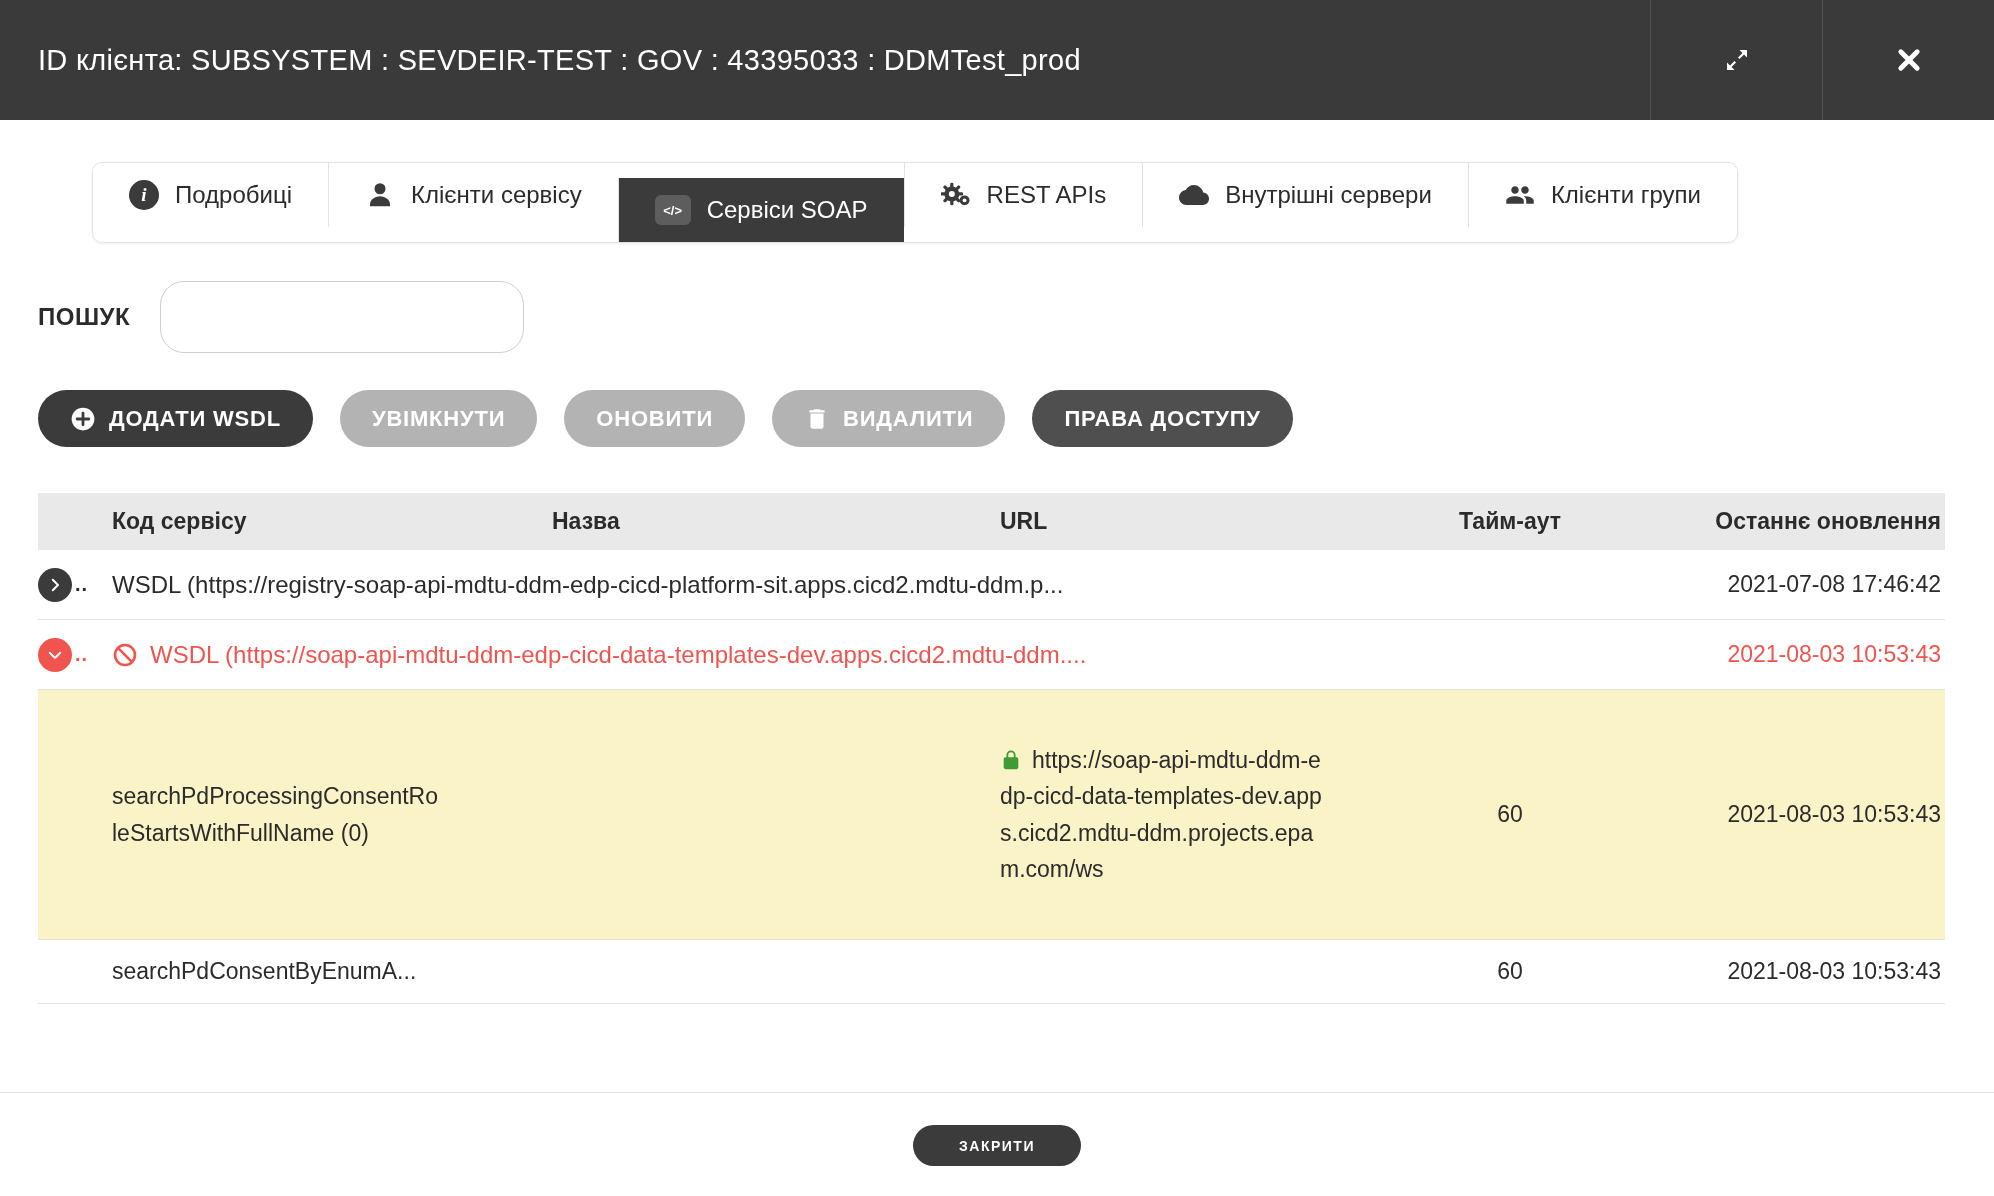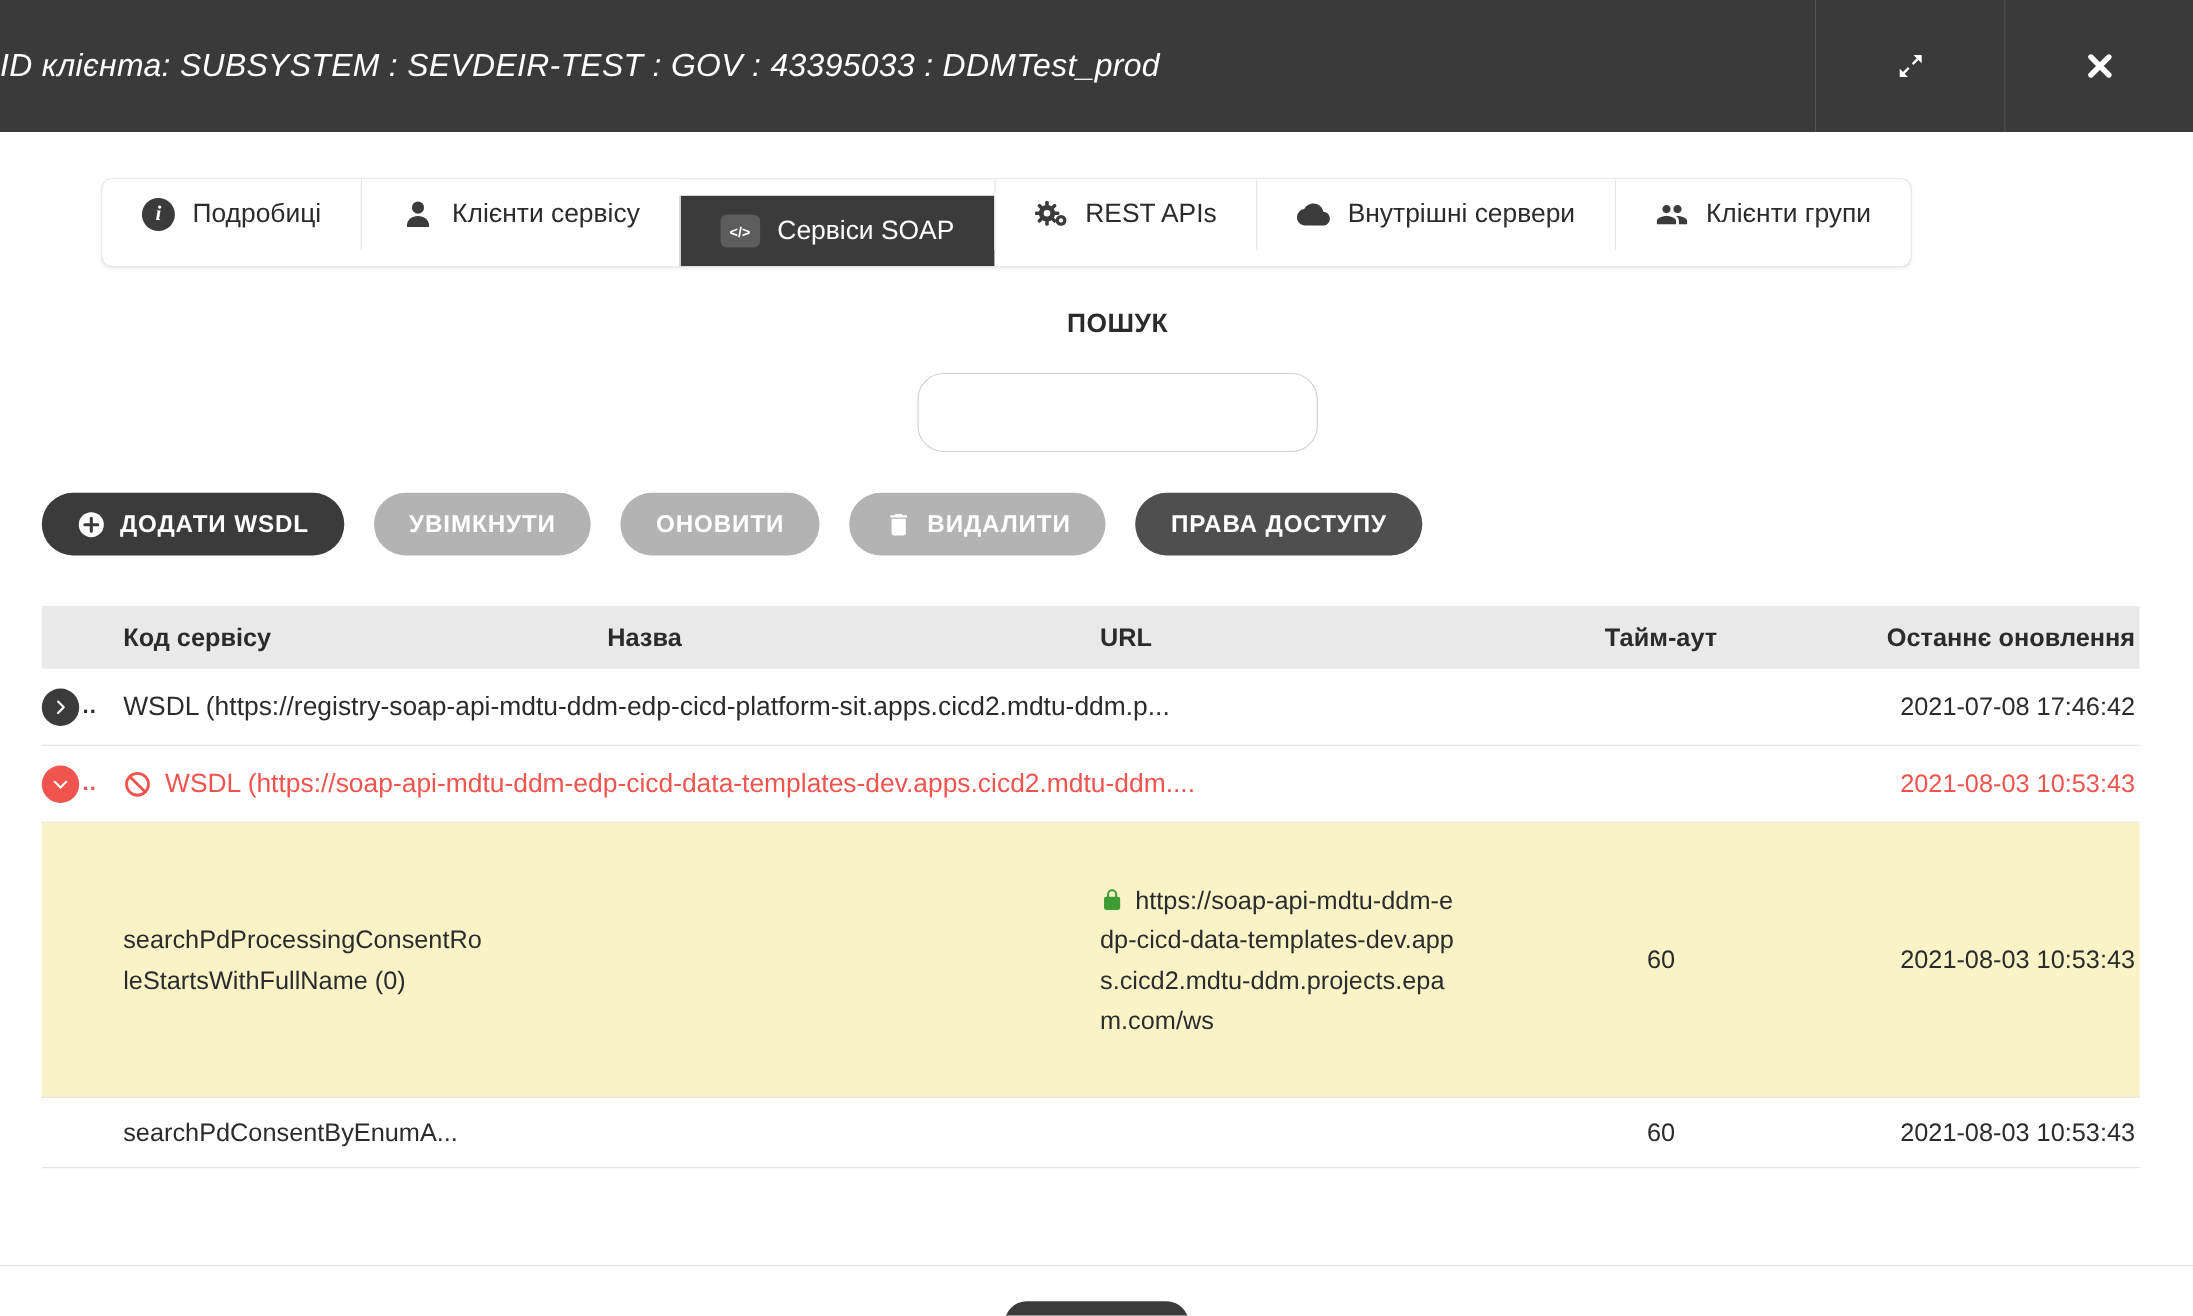--- a/index.html
+++ b/index.html
@@ -4,38 +4,38 @@
 <style>
   * { margin:0; padding:0; box-sizing:border-box; }
   html,body { width:1994px; height:1196px; }
   body {
     font-family:"Liberation Sans","DejaVu Sans",sans-serif;
     background:#fff; color:#2b2b2b; overflow:hidden;
   }
 
   
   .titlebar { height:120px; background:#3a3a3a; color:#fff; display:flex; align-items:stretch; }
-  .titlebar .title { flex:1; display:flex; align-items:center; font-size:29px; letter-spacing:.3px;font-style:italic; }
+  .titlebar .title { flex:1; display:flex; align-items:center; padding-left:38px; font-size:29px; letter-spacing:.3px; }
   .tb-btn { width:172px; border:none; background:transparent; border-left:1px solid #525252; display:flex; align-items:center; justify-content:center; cursor:pointer; }
 
   
   .tabs { display:flex; margin:42px 0 0 92px; width:max-content; border:1px solid #e3e3e3; border-radius:10px; overflow:hidden; box-shadow:0 1px 3px rgba(0,0,0,.07); }
   .tab { display:flex; align-items:center; gap:16px; height:64px; padding:0 36px; background:#fff; font-size:24px; border-left:1px solid #e3e3e3; cursor:pointer; white-space:nowrap; }
   .tab:first-child { border-left:none; }
   .tab.active { background:#3b3b3b; color:#fff;margin-top:15px; }
   .ic { flex:none; display:inline-flex; align-items:center; justify-content:center; }
   .ic-circle { width:30px; height:30px; border-radius:50%; background:#3b3b3b; color:#fff; font-weight:700; font-size:19px; font-family:"Liberation Serif",serif; }
   .ic-circle::before { content:"i"; font-style:italic; }
   .ic-code { width:36px; height:30px; border-radius:6px; background:#3b3b3b; color:#fff; font-size:13px; font-weight:700; }
   .ic-code::before { content:"</>"; }
   .tab.active .ic-code { background:#5d5d5d; }
   svg.ic-svg { width:30px; height:30px; }
 
   
-  .search-row { display:flex; align-items:center; gap:30px; margin:38px 0 0 38px;flex-direction:column; }
+  .search-row { display:flex; align-items:center; gap:30px; margin:38px 0 0 38px; }
   .search-label { font-size:24px; font-weight:700; letter-spacing:.5px; }
   .search-input { width:364px; height:72px; border:1px solid #cfcfcf; border-radius:24px; font-size:26px; padding:0 26px; outline:none; font-family:inherit; background:#fff; }
 
   
   .toolbar { display:flex; gap:27px; margin:37px 0 0 38px; }
   .btn { display:inline-flex; align-items:center; gap:13px; height:57px; padding:0 32px; border:none; border-radius:29px; color:#fff; font-size:22px; font-weight:700; letter-spacing:.8px; font-family:inherit; cursor:pointer; white-space:nowrap; }
   .btn.dark  { background:#3b3b3b; }
   .btn.muted { background:#b3b3b3; }
   .btn.gray  { background:#4f4f4f; }
   .btn svg { width:26px; height:26px; flex:none; }

